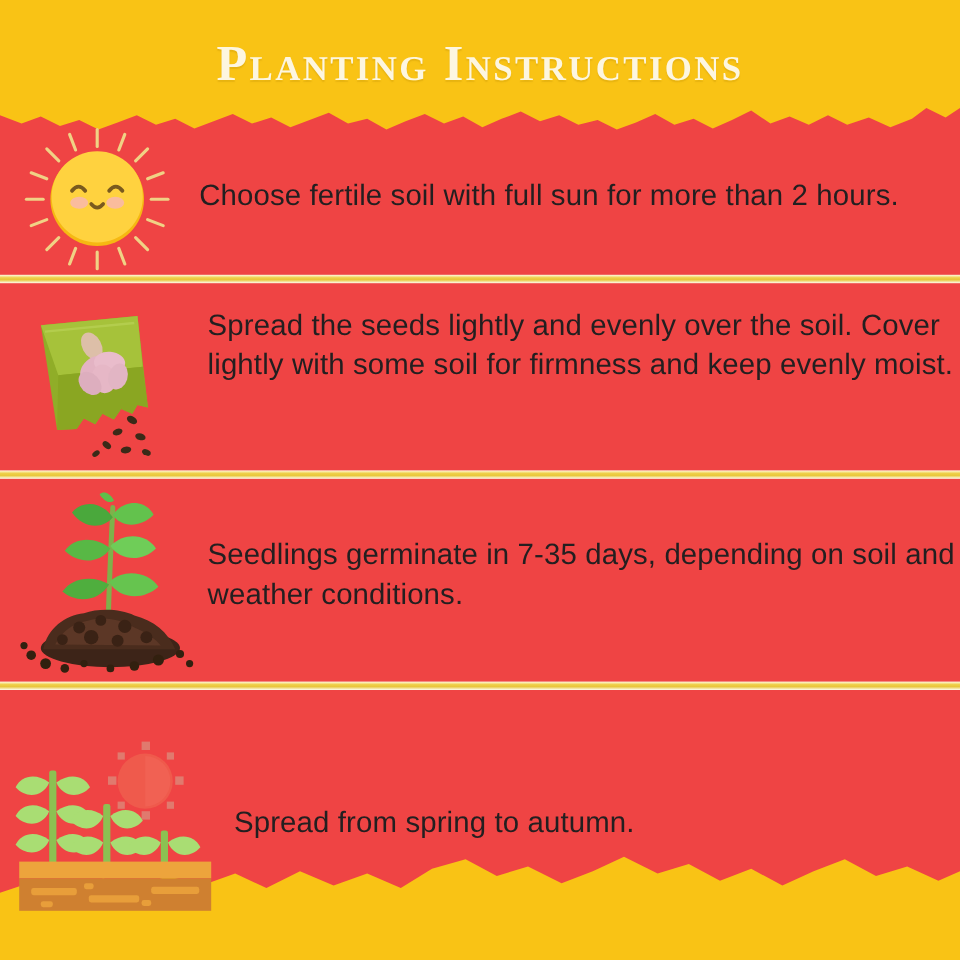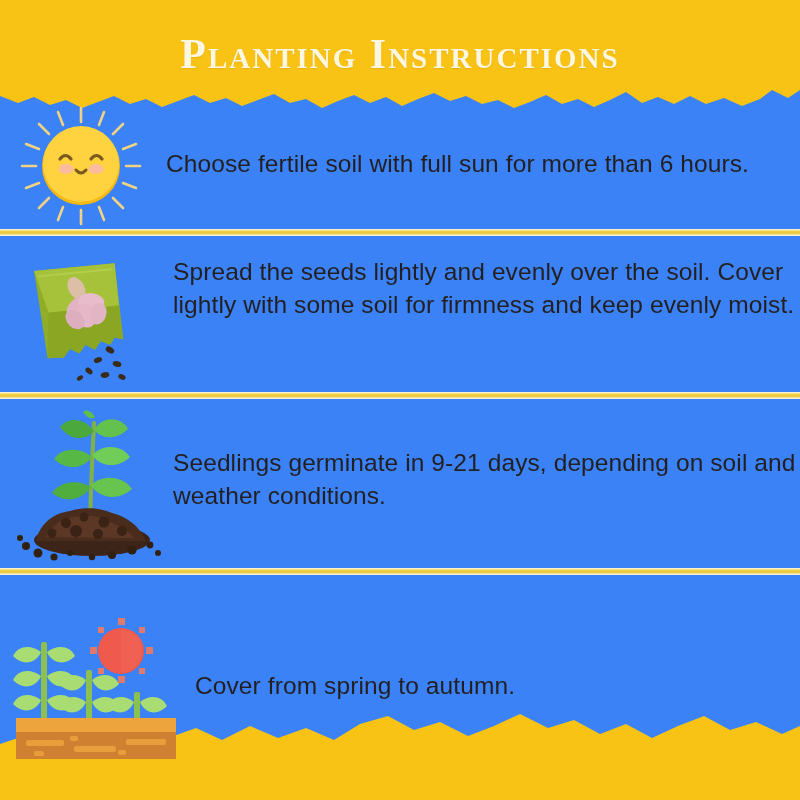--- a/index.html
+++ b/index.html
@@ -3,21 +3,21 @@
 <meta charset="utf-8">
 <style>
   html,body{margin:0;padding:0;}
   body{
     width:800px;height:800px;
     background:#ffffff;
     font-family:"Liberation Sans", sans-serif;
     overflow:hidden;
     position:relative;
   }
-  .page{position:relative;width:800px;height:800px;background:#3b82f6;overflow:hidden;}
+  .page{position:relative;width:800px;height:800px;background:#ef4444;overflow:hidden;}
 
   
   .header{
     position:absolute;left:0;top:0;width:800px;height:116px;
   }
   .header-fill{
     position:absolute;left:0;top:0;width:800px;height:116px;
   }
   .header-title{
     position:absolute;left:0;top:30px;width:800px;
@@ -106,21 +106,21 @@
         </g>
         <circle cx="65" cy="60" r="39" fill="#f6b812"></circle>
         <circle cx="65" cy="58" r="38" fill="#ffd23f"></circle>
         <ellipse cx="50" cy="63" rx="7.5" ry="5" fill="#f9b9ae" opacity=".85"></ellipse>
         <ellipse cx="80" cy="63" rx="7.5" ry="5" fill="#f9b9ae" opacity=".85"></ellipse>
         <path d="M44,53 q5.5,-7 11,0" stroke="#7a5a1e" stroke-width="3.2" fill="none" stroke-linecap="round"></path>
         <path d="M75,53 q5.5,-7 11,0" stroke="#7a5a1e" stroke-width="3.2" fill="none" stroke-linecap="round"></path>
         <path d="M60,64 q5,6 10,0" stroke="#7a5a1e" stroke-width="3" fill="none" stroke-linecap="round"></path>
       </svg>
     </div>
-    <div class="sec-text" style="left:166px;top:32px;width:630px;">Choose fertile soil with full sun for more than 6 hours.</div>
+    <div class="sec-text" style="left:166px;top:32px;width:630px;">Choose fertile soil with full sun for more than 2 hours.</div>
   </div>
 
   <div class="divider" style="top:229px;"></div>
 
   <div class="section" style="top:236px;height:152px;">
     <div class="packet-wrap" style="left:22px;top:8px;">
       <svg width="130" height="140" viewBox="0 0 130 140">
         <g transform="rotate(-14 62 62)">
           <path d="M22,16 L102,28 L92,104 L84,100 L78,106 L70,100 L62,107 L54,100 L46,107 L38,100 L30,107 L14,104 Z" fill="#90ad28"></path>
           <path d="M22,16 L102,28 L96,70 L26,60 Z" fill="#a6c23a"></path>
@@ -185,27 +185,27 @@
             <circle cx="58" cy="146" r="3"></circle>
           <circle cx="100" cy="148" r="4"></circle>
             <circle cx="120" cy="143" r="4.6"></circle>
           <circle cx="138" cy="138" r="3.4"></circle>
             <circle cx="146" cy="146" r="3"></circle>
           <circle cx="8" cy="131" r="3"></circle>
             <circle cx="80" cy="150" r="3.2"></circle>
         </g>
       </svg>
     </div>
-    <div class="sec-text" style="left:173px;top:48px;width:625px;">Seedlings germinate in 9-21 days, depending on soil and weather conditions.</div>
+    <div class="sec-text" style="left:173px;top:48px;width:625px;">Seedlings germinate in 7-35 days, depending on soil and weather conditions.</div>
   </div>
 
   <div class="divider" style="top:568px;"></div>
 
   <div class="section" style="top:575px;height:225px;">
-    <div class="sec-text" style="left:195px;top:95px;width:600px;">Cover from spring to autumn.</div>
+    <div class="sec-text" style="left:195px;top:95px;width:600px;">Spread from spring to autumn.</div>
   </div>
 
   <svg class="bottom-band" viewBox="0 0 800 90" preserveAspectRatio="none">
     <path fill="#f9c315" d="M0,34 L30,24 L58,32 L86,22 L112,30 L140,20 L168,28 L196,18 L222,30
       L250,16 L278,28 L306,18 L334,30 L360,14 L388,6 L414,20 L440,12 L468,26 L494,16 L520,4
       L548,18 L574,10 L600,24 L626,14 L652,28 L678,16 L704,6 L730,20 L756,12 L782,24 L800,16
       L800,90 L0,90 Z"></path>
   </svg>
 
   <div class="garden-wrap">

